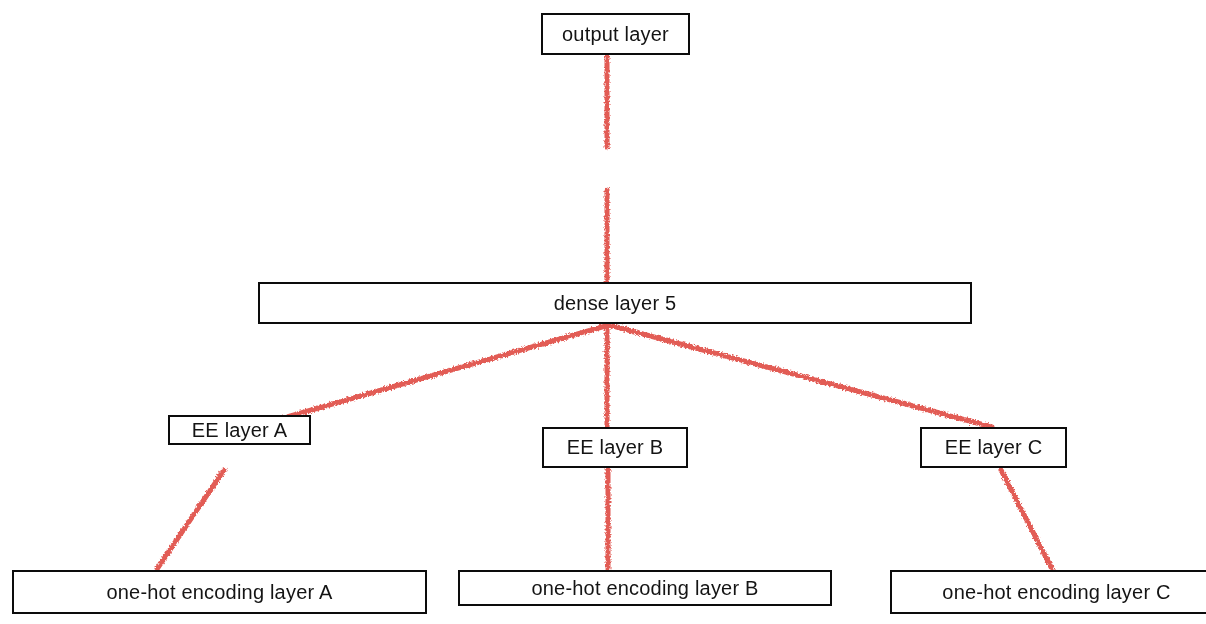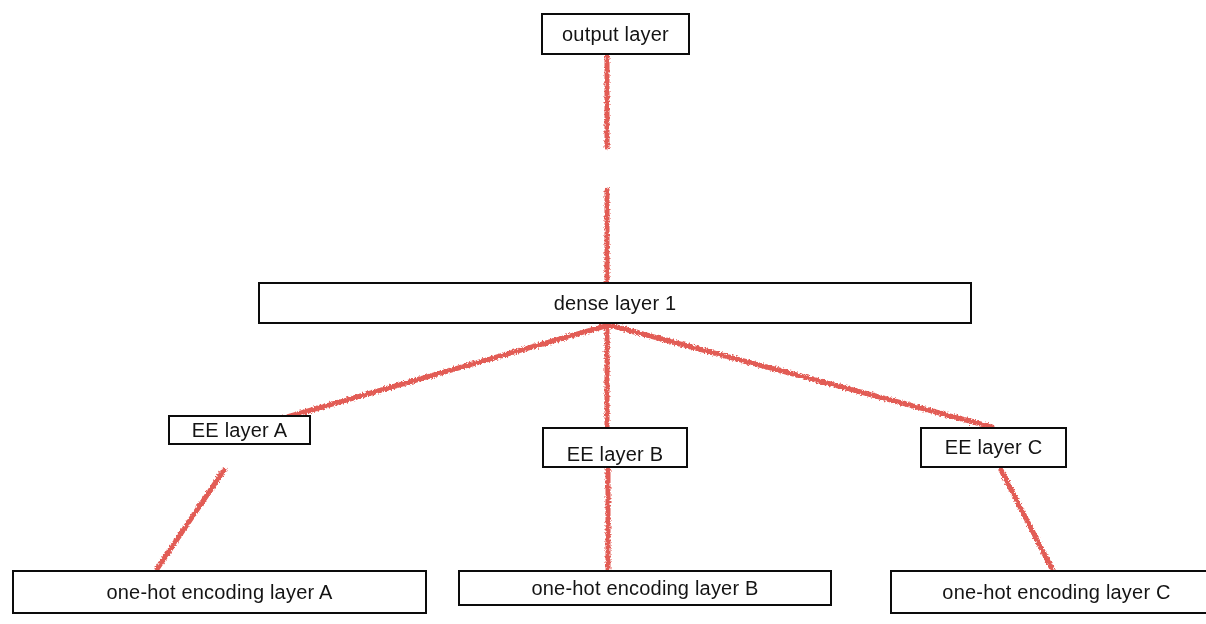--- a/index.html
+++ b/index.html
@@ -76,28 +76,28 @@
       <line class="edge" x1="1001" y1="470" x2="1052" y2="569" stroke="#e25b55"></line>
     </g>
   </svg>
 
   <div class="node" id="node-output" style="border-color: rgb(12, 12, 12);">
     <span>output layer</span>
   </div>
 
 
   <div class="node" id="node-dense0" style="border-color: rgb(12, 12, 12);">
-    <span>dense layer 1</span>
+    <span>dense layer 5</span>
   </div>
 
   <div class="node" id="node-ee-a" style="border-color: rgb(12, 12, 12);">
     <span>EE layer A</span>
   </div>
 
-  <div class="node" id="node-ee-b" style="border-color: rgb(12, 12, 12); align-items: flex-end;">
+  <div class="node" id="node-ee-b" style="border-color: rgb(12, 12, 12);">
     <span>EE layer B</span>
   </div>
 
   <div class="node" id="node-onehot-a" style="border-color: rgb(12, 12, 12);">
     <span>one-hot encoding layer A</span>
   </div>
 
   <div class="node" id="node-ee-c" style="border-color: rgb(12, 12, 12);">
     <span>EE layer C</span>
   </div>

